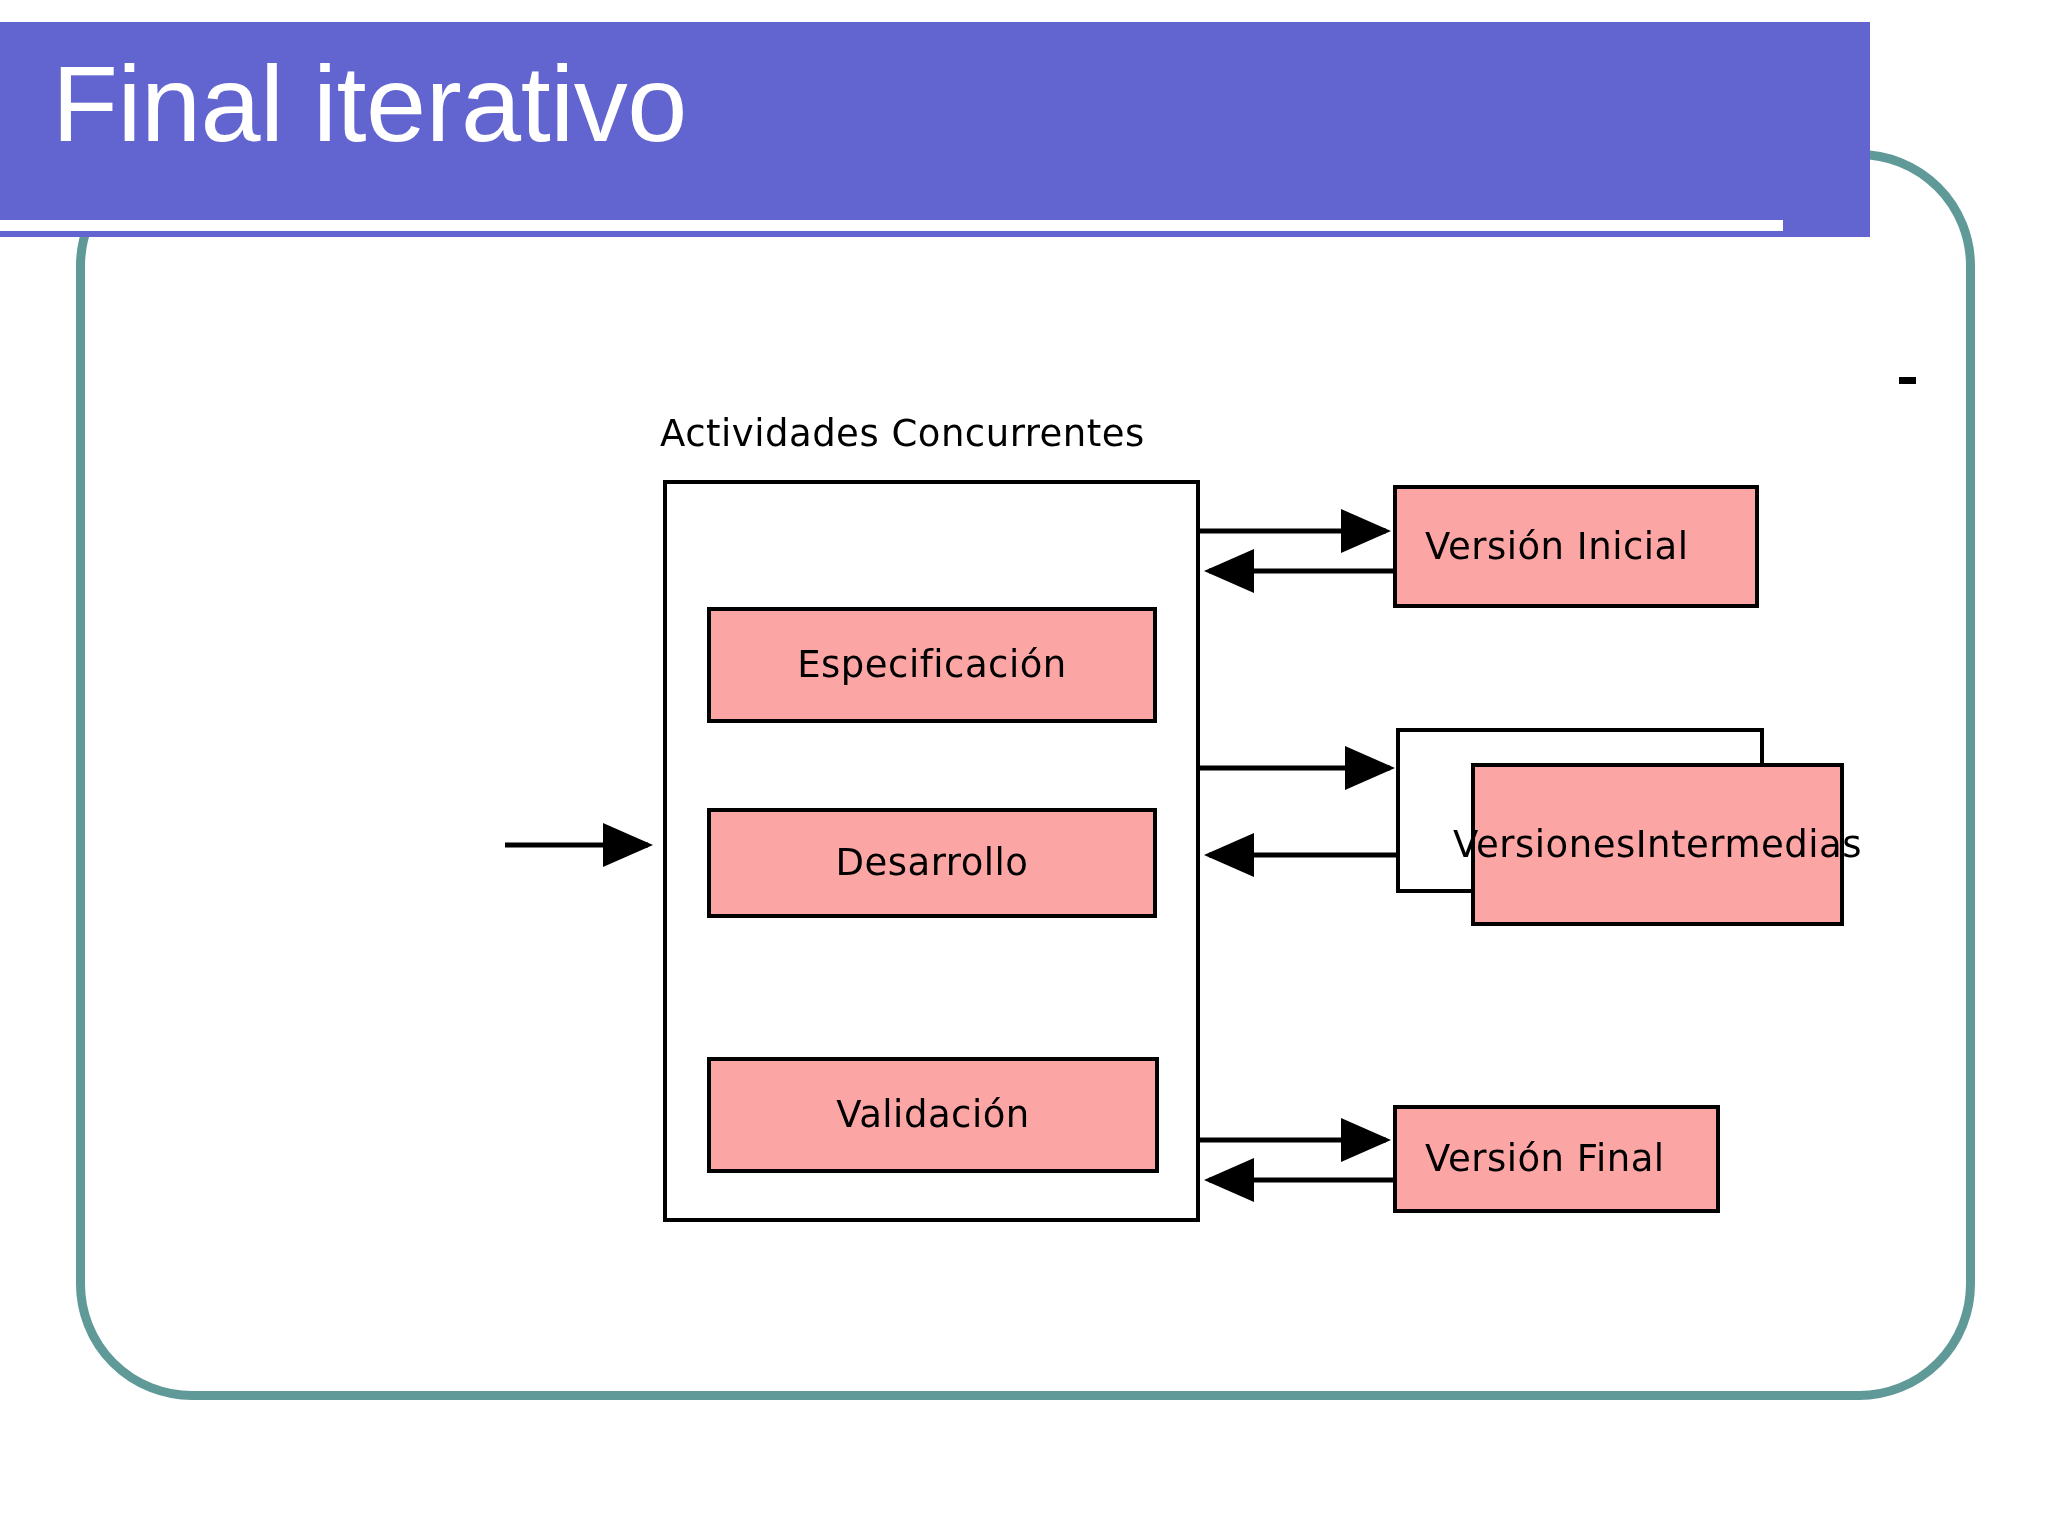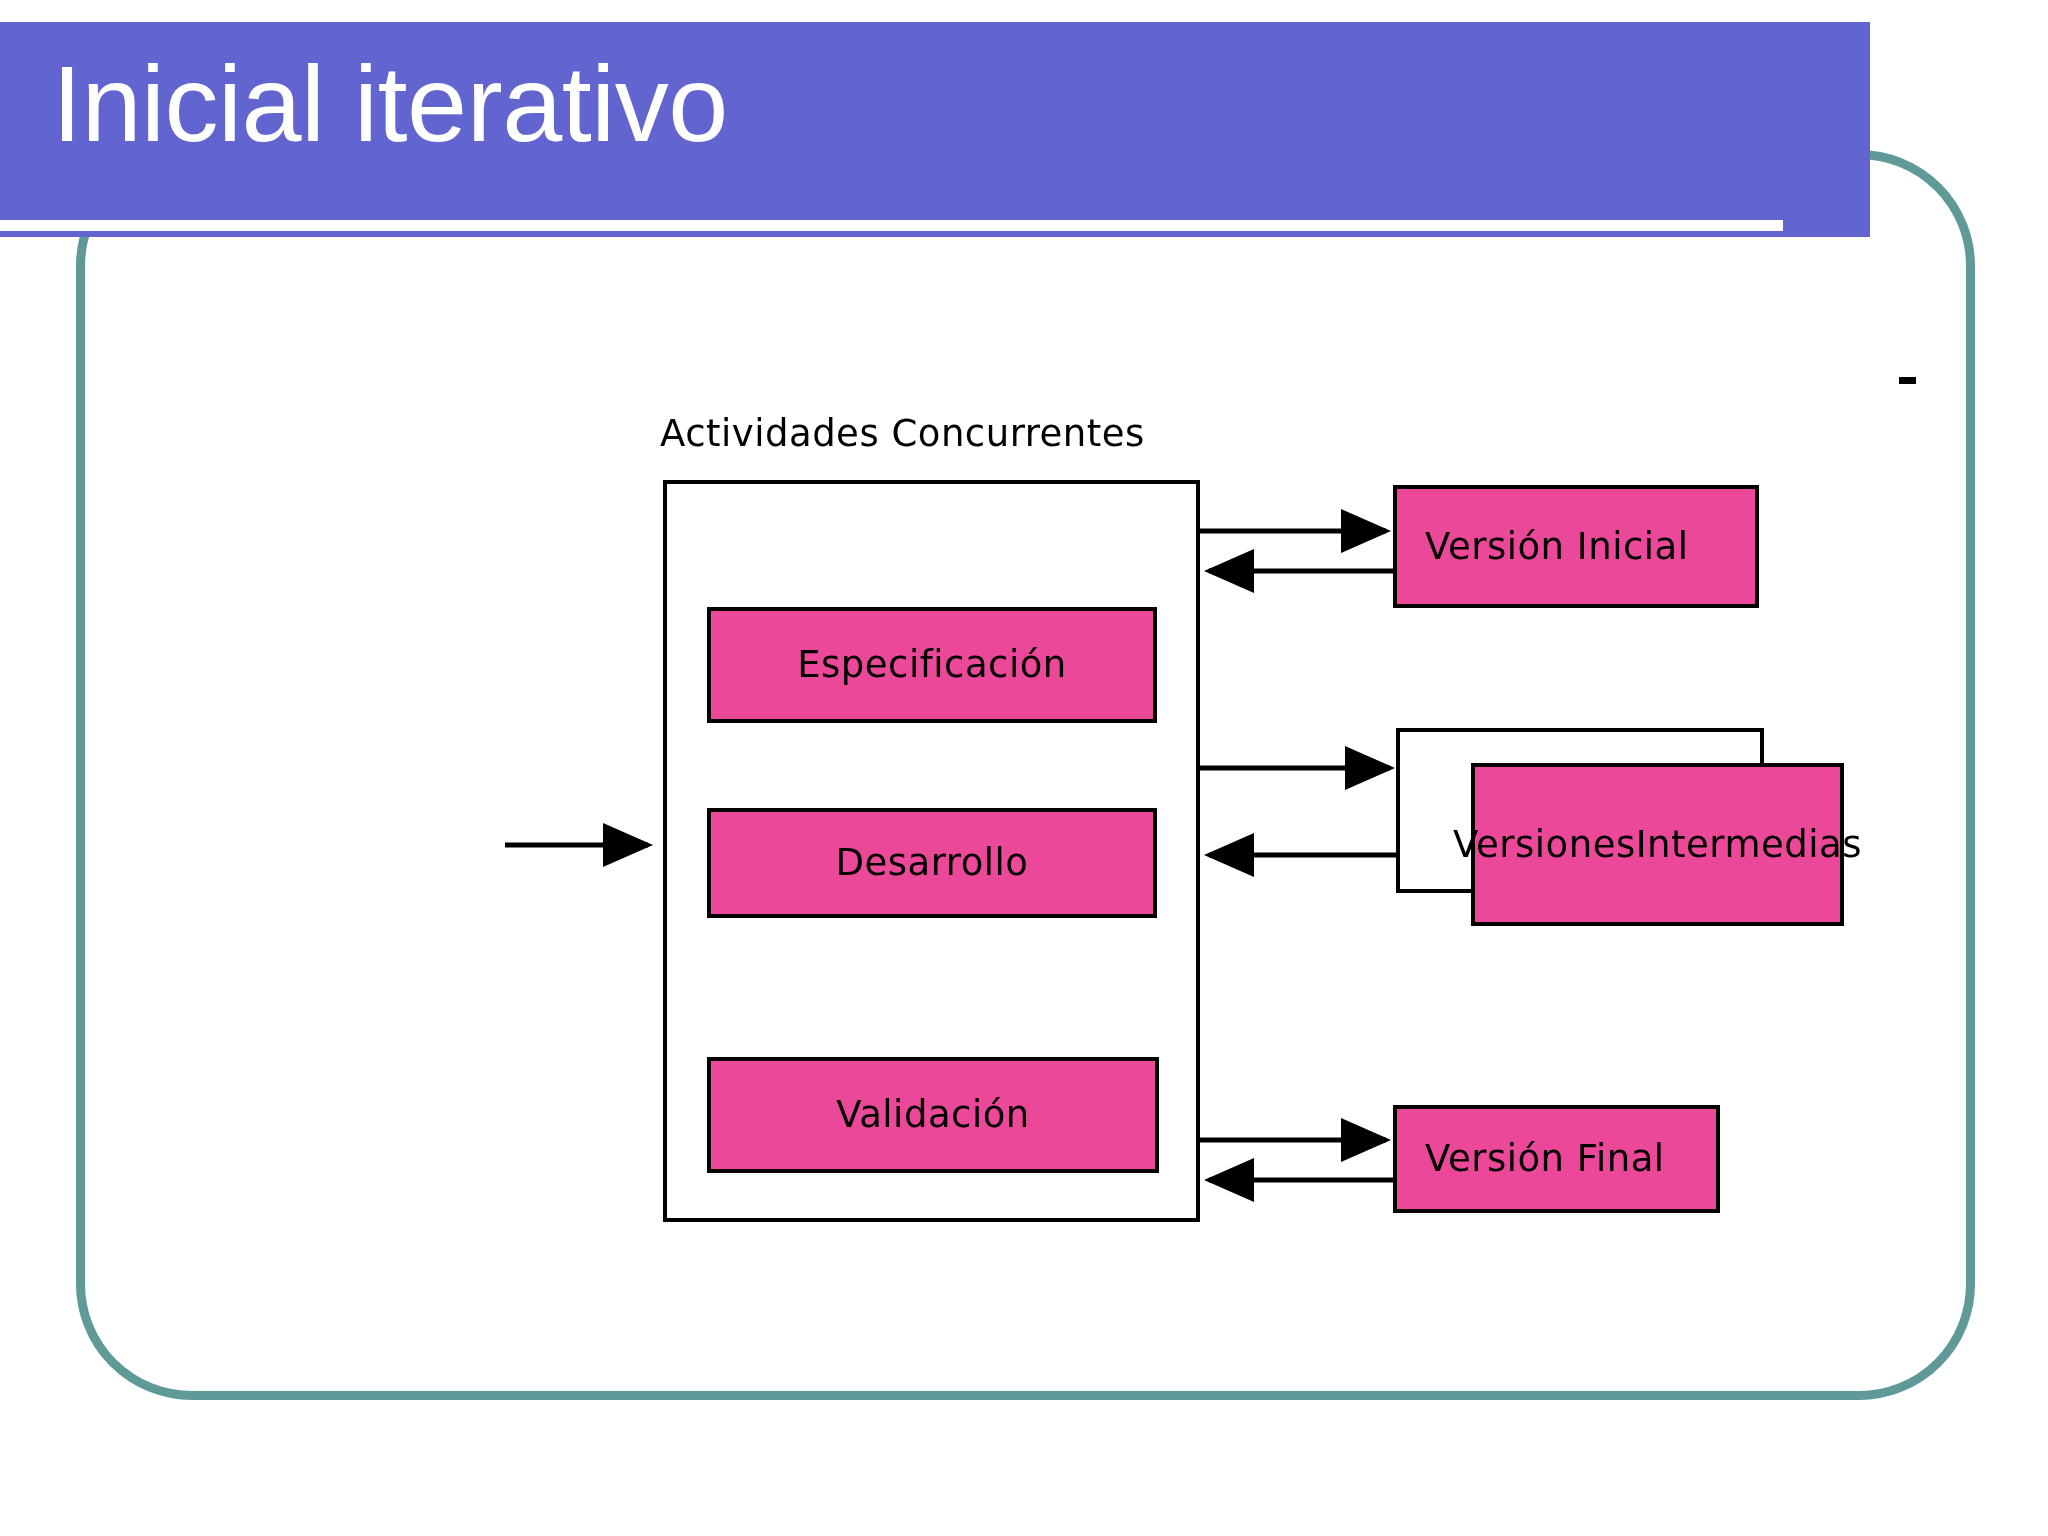--- a/index.html
+++ b/index.html
@@ -84,21 +84,21 @@
     line-height: 44px;
     color: #000000;
     white-space: nowrap;
     letter-spacing: 0.5px;
   }
 
   .dg-box {
     position: absolute;
     box-sizing: border-box;
     border: 4px solid #000000;
-    background: #ec4899;
+    background: #fca5a5;
     display: flex;
     align-items: center;
     justify-content: center;
     text-align: center;
     font-family: "DejaVu Sans", sans-serif;
     font-size: 37px;
     line-height: 46px;
     color: #000000;
     letter-spacing: 0.5px;
   }
@@ -199,15 +199,15 @@
         <line x1="1393" y1="1180" x2="1209" y2="1180" stroke="#000000" stroke-width="5" marker-end="url(#arrowR)"></line>
       </g>
     </svg>
 
     <div class="dash-mark" style="left:1899px; top:377px; width:17px; height:7px;"></div>
   </div>
 
   <div class="title-banner">
     <div class="title-underline"></div>
   </div>
-  <div class="title-text">Inicial iterativo</div>
+  <div class="title-text">Final iterativo</div>
 
 </div>
 
 </body></html>

